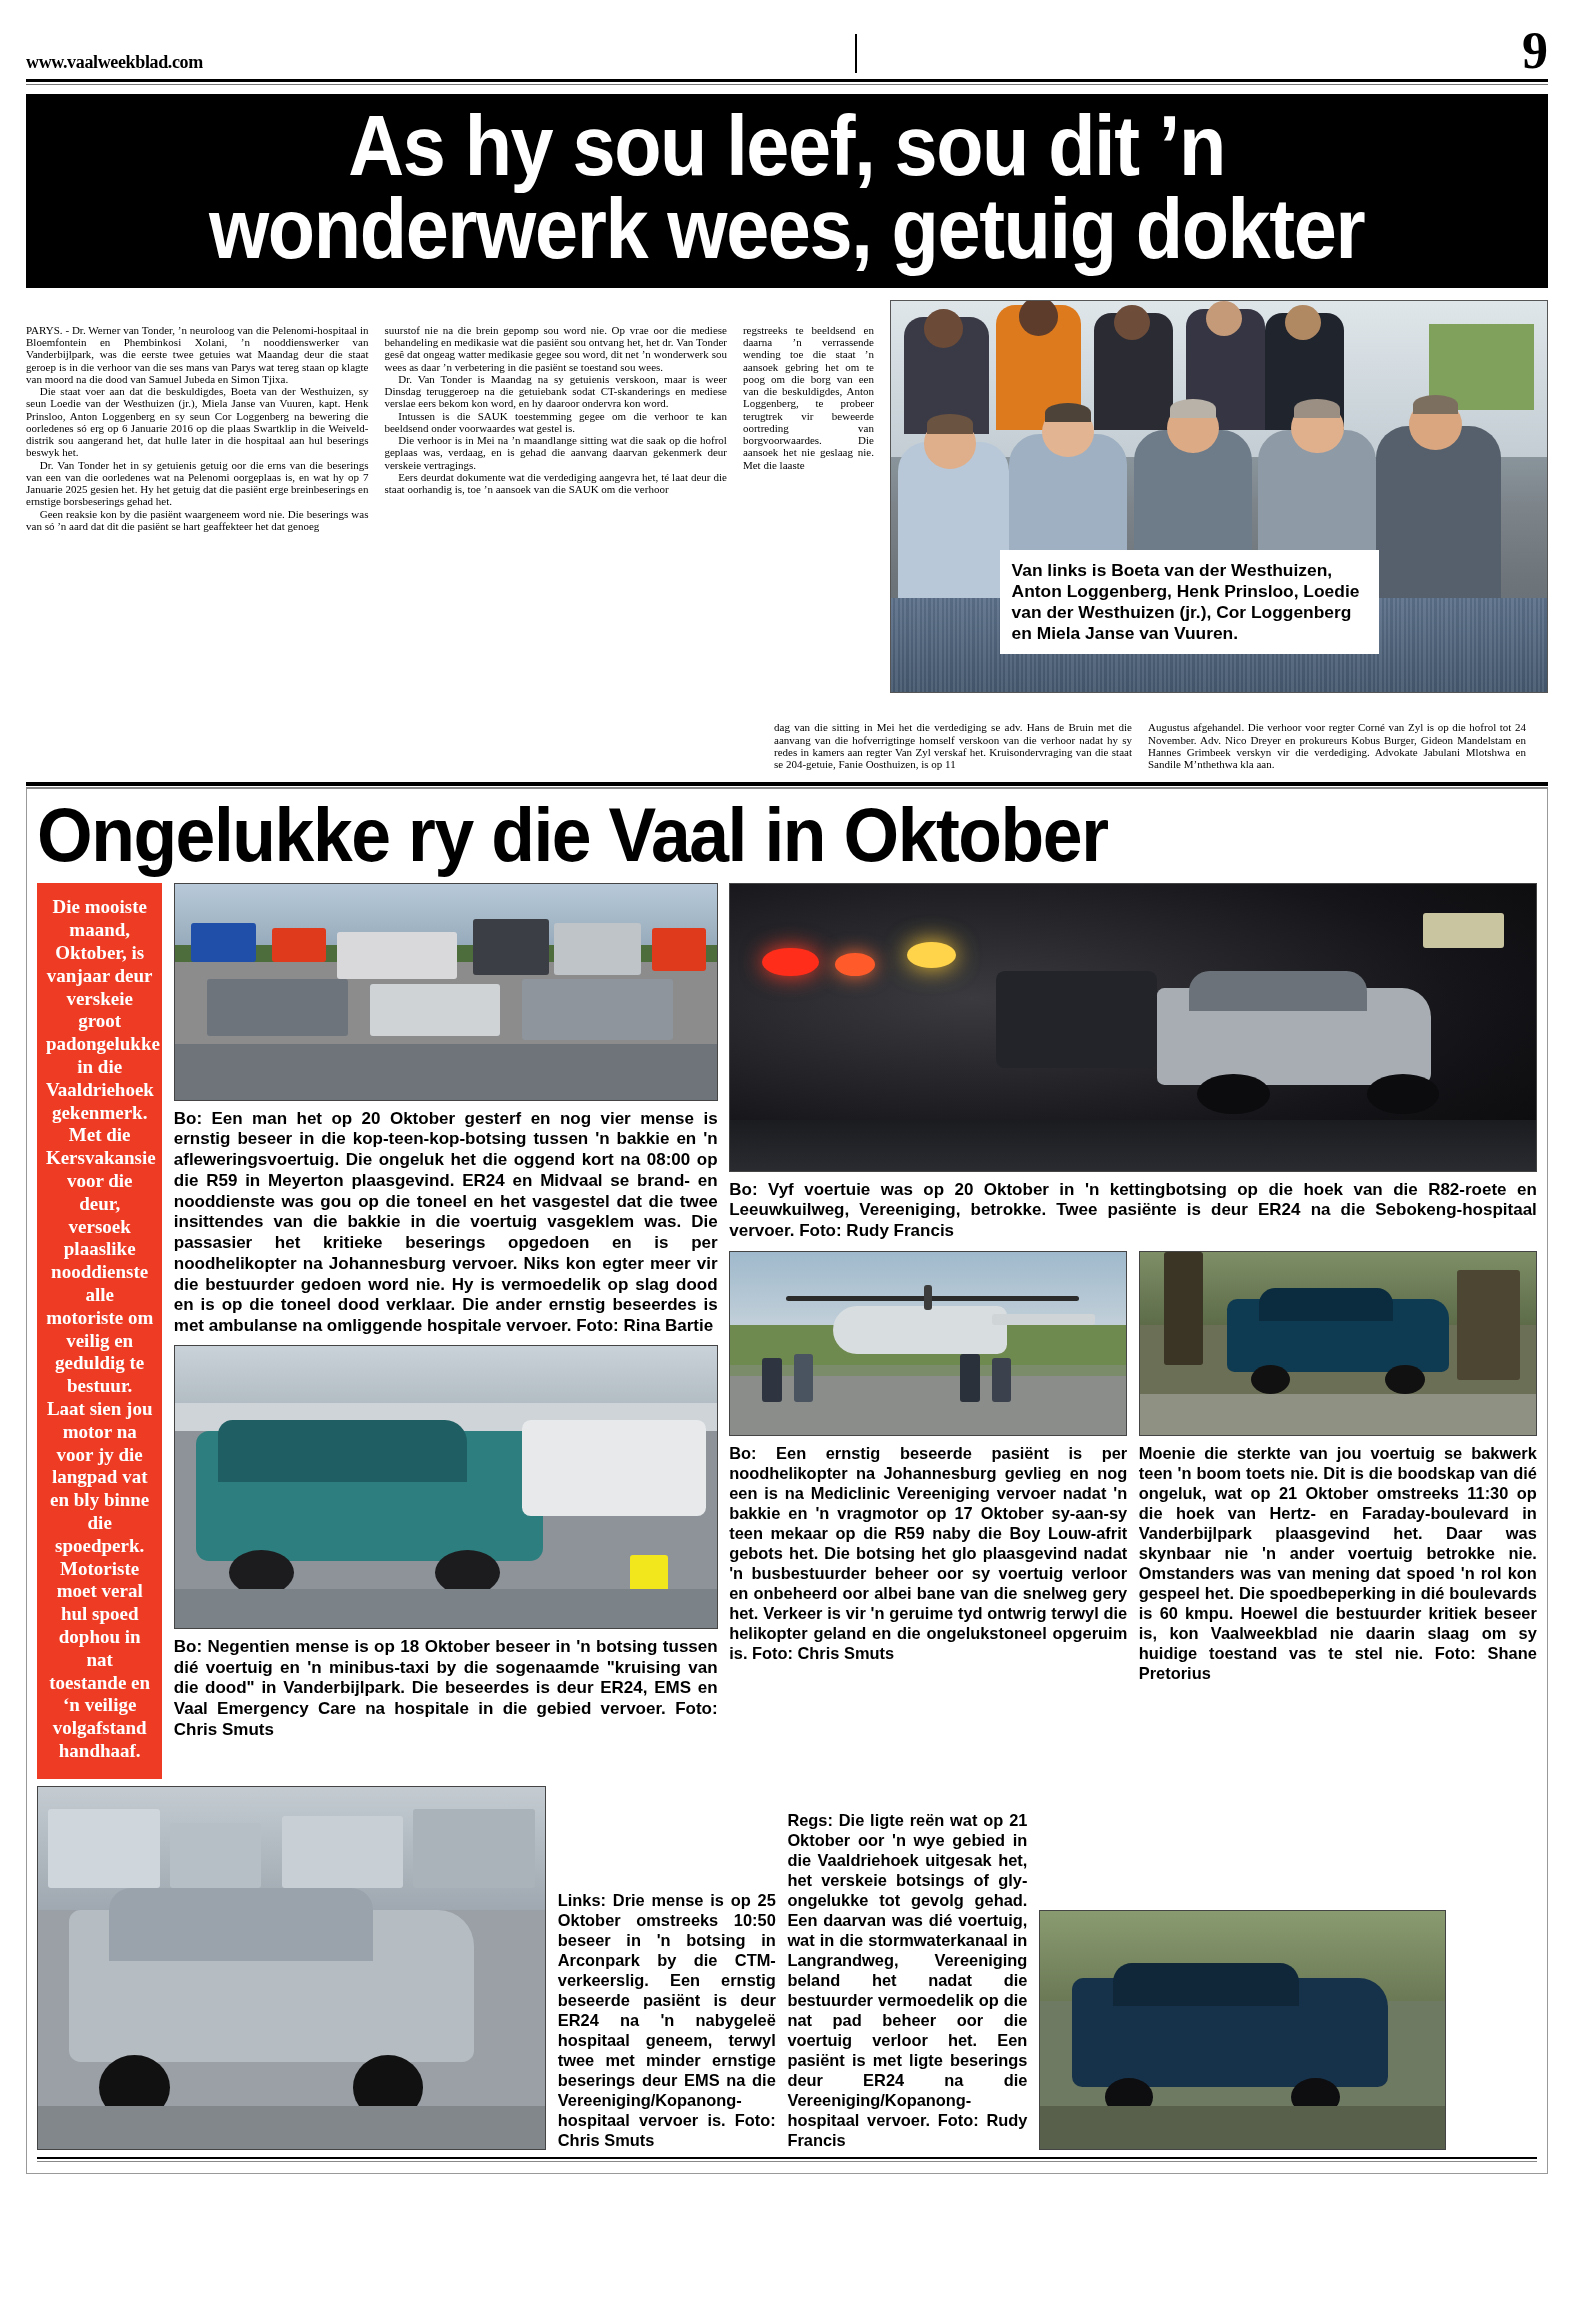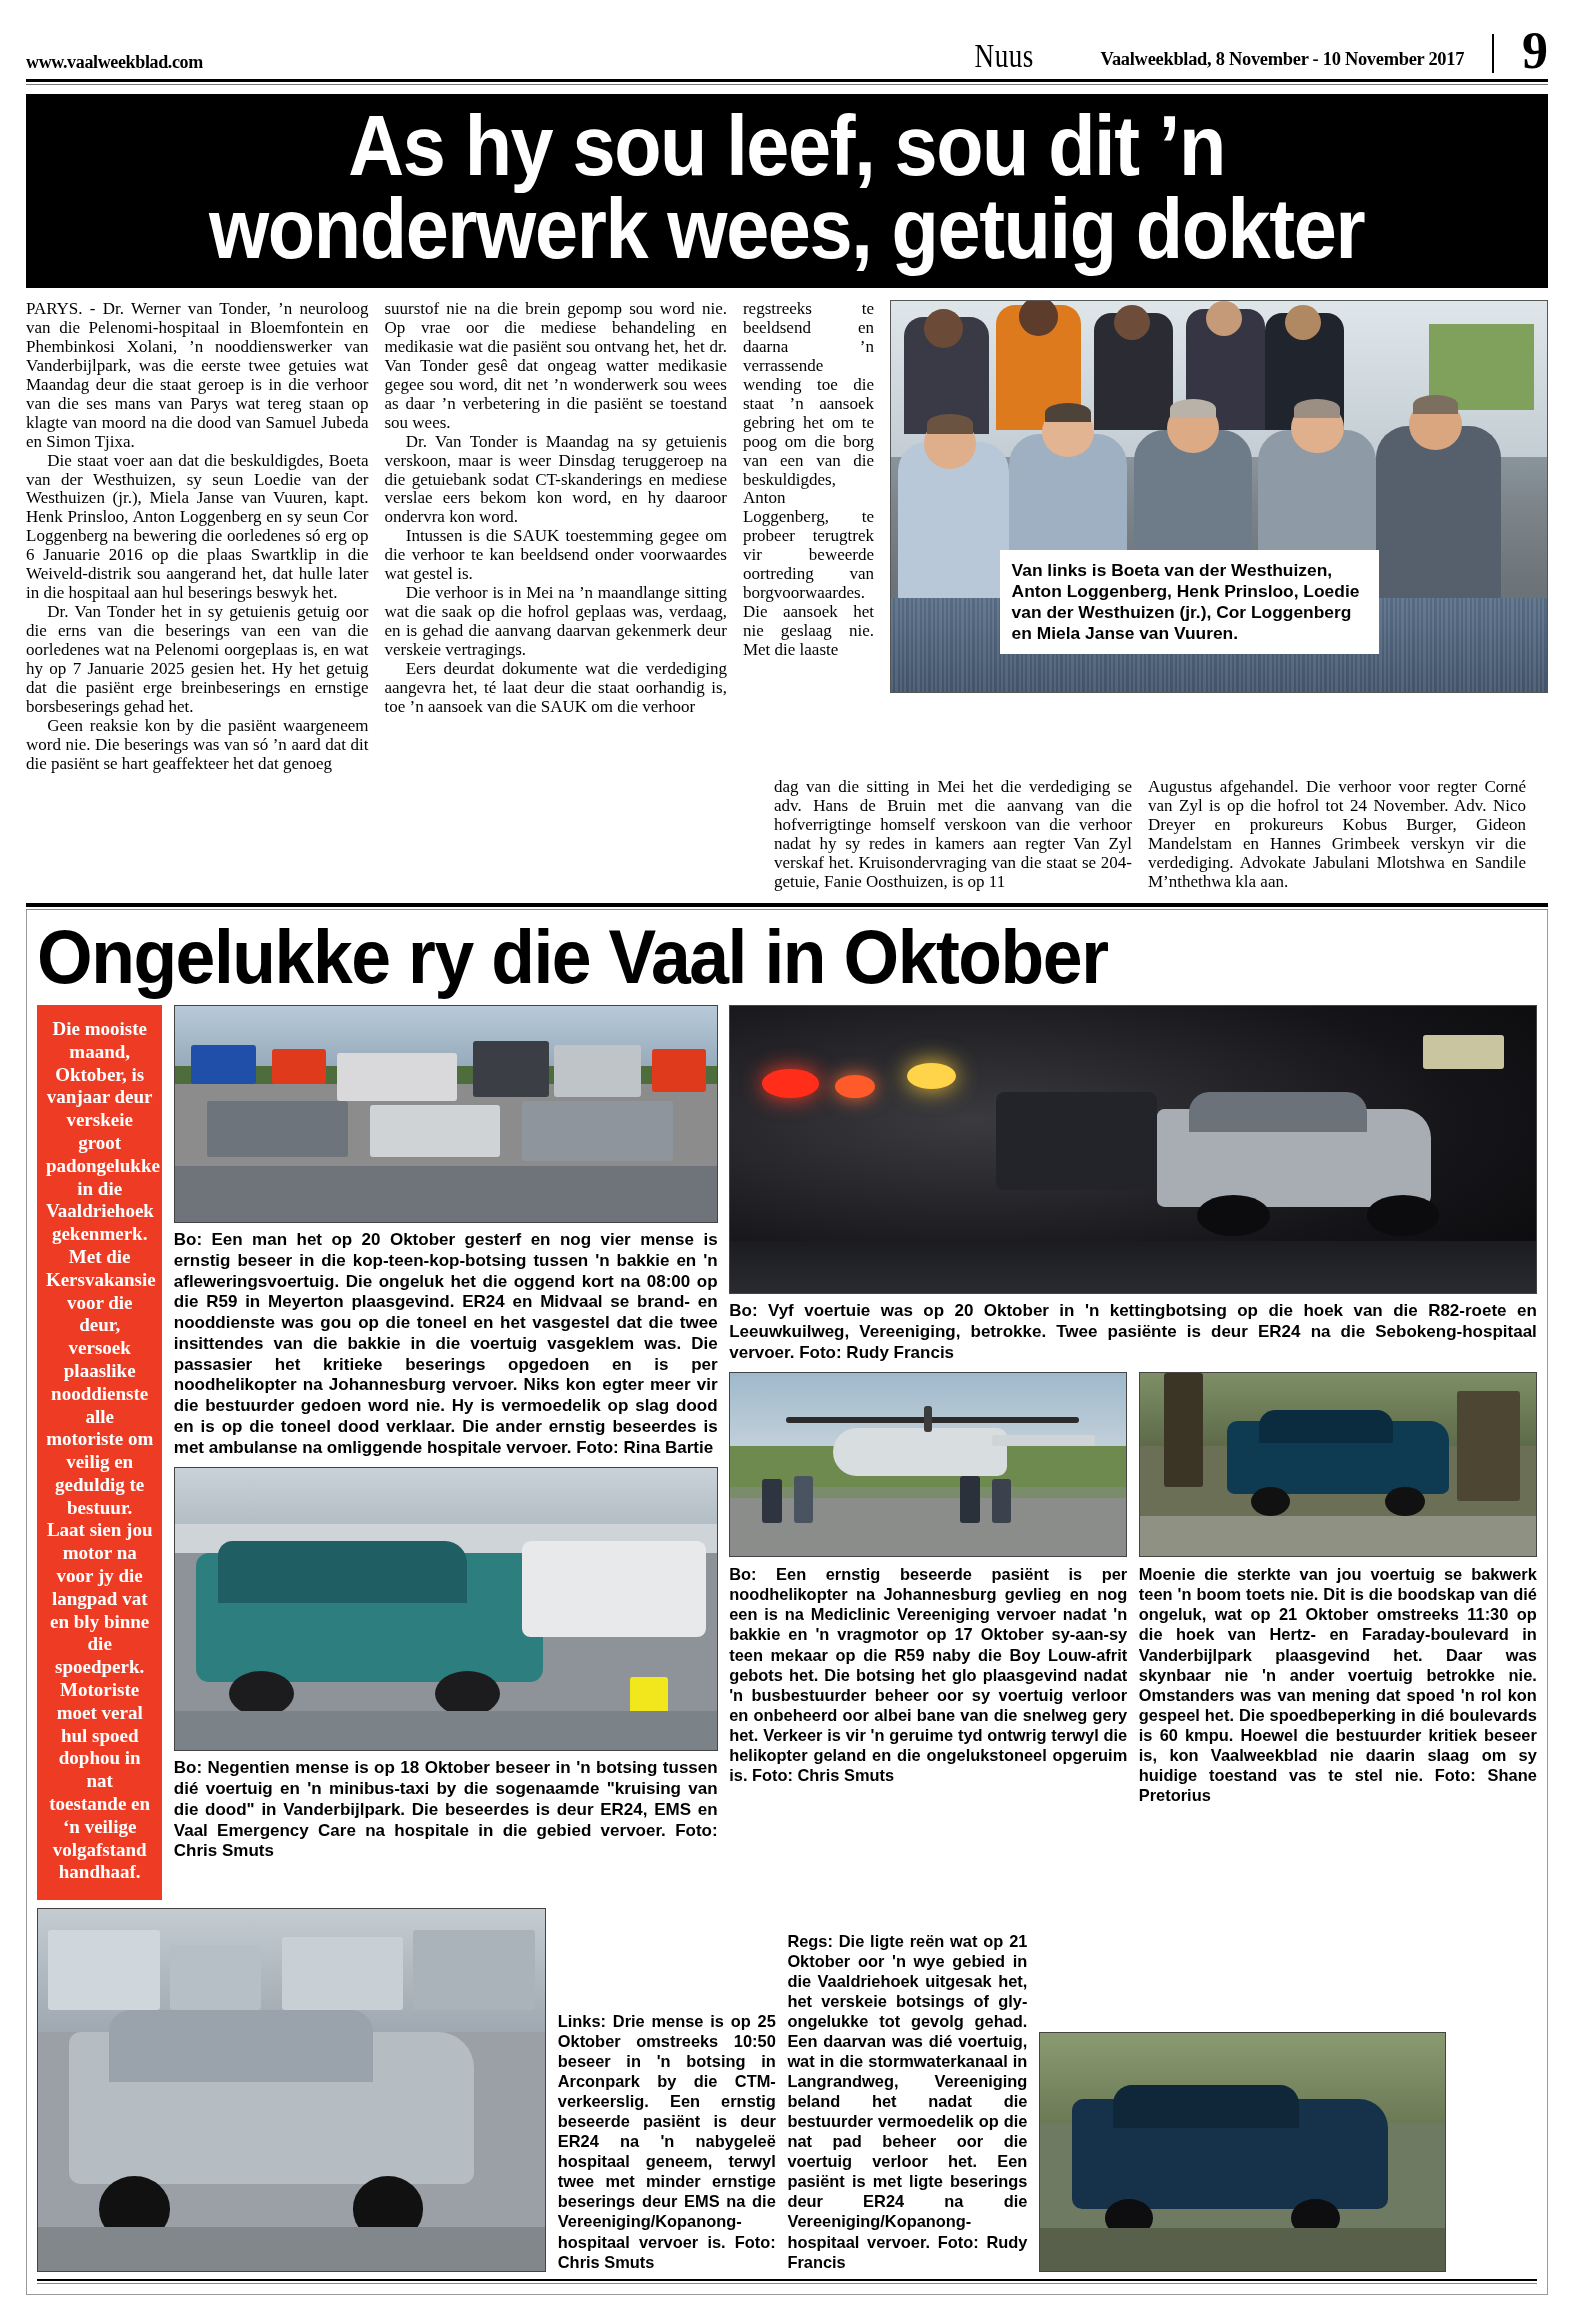--- a/index.html
+++ b/index.html
@@ -18,21 +18,21 @@
   .rule-top2{height:1.5px;background:#777;margin-top:1.5px;}
 
   
   .hero{background:#000;color:#fff;margin-top:8.7px;padding:10.2px 17.4px 19px;}
   .hero h1{margin:0;font-family:"Liberation Sans",sans-serif;font-weight:700;font-size:86px;line-height:.96;letter-spacing:-1.5px;text-align:center;transform:scaleX(.90);transform-origin:center;}
   .hero h1 .l2{display:block;}
 
   
   .art1{margin-top:11.6px;position:relative;}
   .a1-top{display:flex;gap:16px;}
-  .a1-col{font-size:17px;line-height:1.115;text-align:justify;hyphens:manual;}
+  .a1-col{font-size:11px;line-height:1.115;text-align:justify;hyphens:manual;margin-top:24px;}
   .a1-col p{margin:0;text-indent:1.25em;}
   .a1-col p.first{text-indent:0;}
   .c1{width:358px;}
   .c2{width:358px;}
   .c3{width:137px;font-family:Liberation Serif, serif;}
   .photo-wrap{width:658px;position:relative;}
   .photo1{width:658px;height:393px;position:relative;overflow:hidden;border:0.7px solid #555;box-sizing:border-box;
     background:linear-gradient(#b9c6cf 0%,#a8b4bd 18%,#8e9aa2 35%,#7d858b 52%,#6e767c 70%,#5e666c 100%);}
   .ph1-wall{position:absolute;left:0;top:0;width:100%;height:40%;background:linear-gradient(#dfe6ea,#c3cdd3);}
   .ph1-green{position:absolute;right:2%;top:6%;width:16%;height:22%;background:#7fa15c;}
@@ -69,24 +69,20 @@
   .footrule{height:2.2px;background:#000;margin-top:7.3px;}
   .footrule2{height:1.5px;background:#888;margin-top:1.5px;}
 </style>
 </head>
 <body>
 
 <div class="page">
 
   <div class="masthead">
     <div class="mh-url">www.vaalweekblad.com</div>
-    <div class="mh-center">
-      <div class="mh-nuus">Nuus</div>
-      <div class="mh-date">Vaalweekblad, 8 November - 10 November 2017</div>
-    </div>
     <div class="mh-divider"></div>
     <div class="mh-pageno">9</div>
   </div>
   <div class="rule-top"></div>
   <div class="rule-top2"></div>
 
   <div class="hero">
     <h1>
       <span>As hy sou leef, sou dit ’n</span>
       <span class="l2">wonderwerk wees, getuig dokter</span>

